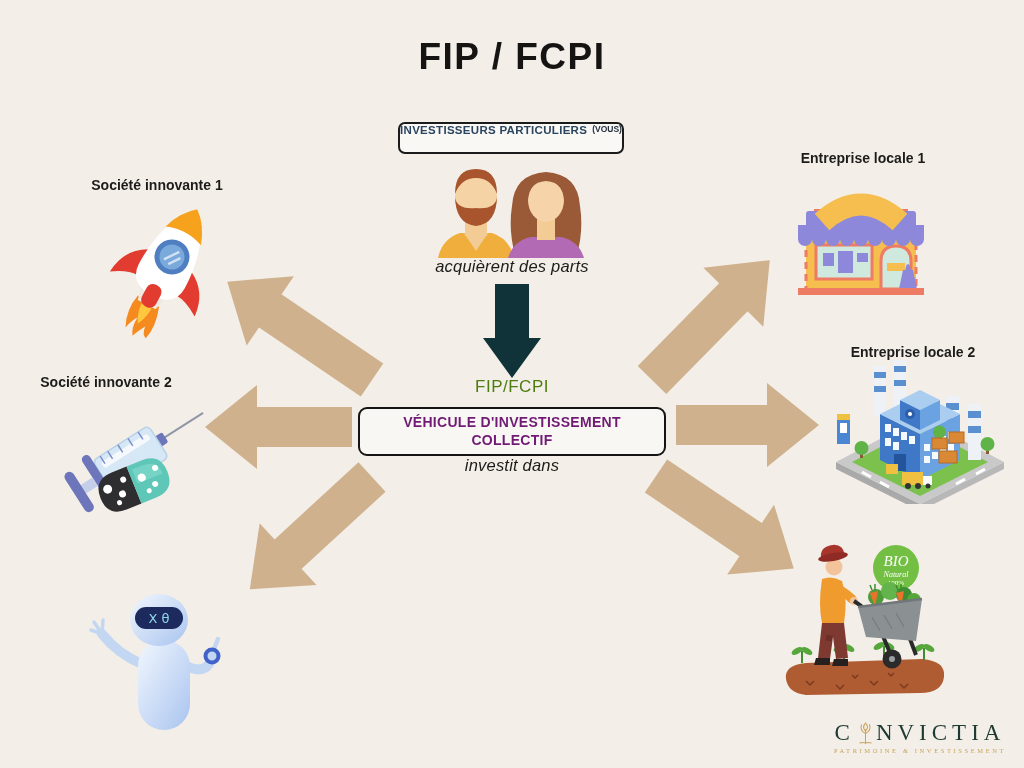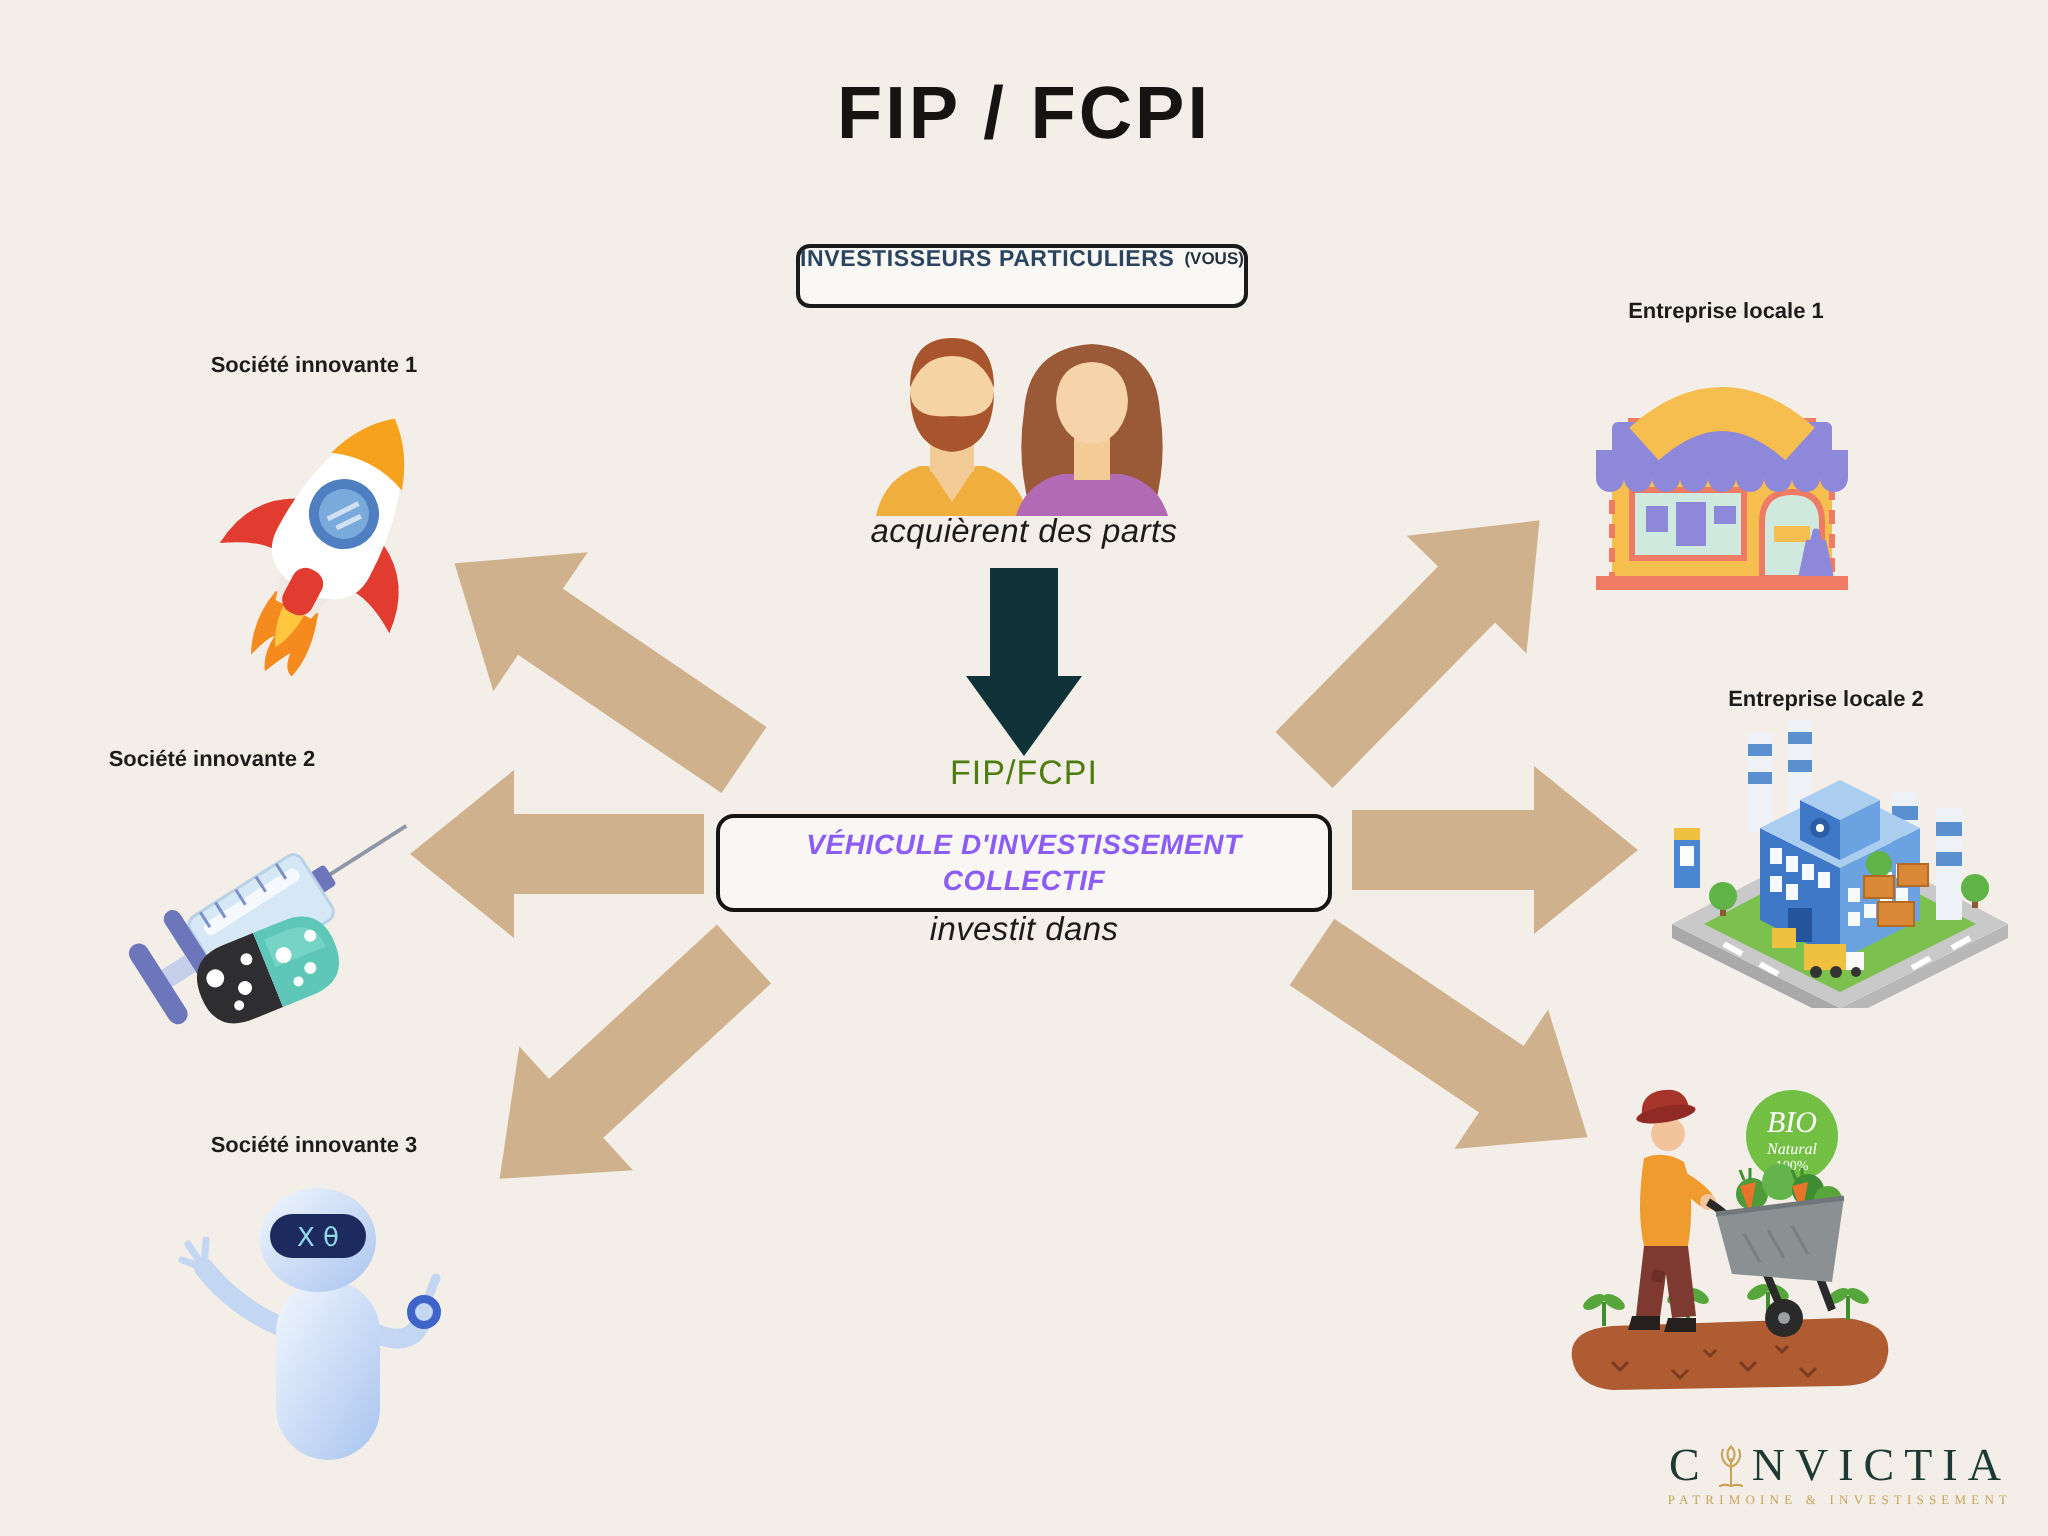--- a/index.html
+++ b/index.html
@@ -30,26 +30,26 @@
     position:absolute; left:0; right:0; top:377px; text-align:center;
     font-size:17px; font-weight:500; color:#4d7c0f; letter-spacing:.5px;
   }
   .vehicle-box{
     position:absolute; left:358px; top:407px; width:304px;
     border:2px solid #141414; border-radius:9px;
     background:rgba(255,255,255,.5);
     padding:4px 0 5px 0; text-align:center;
   }
   .vehicle-box .line{
-    display:block; font-size:14px; font-weight:700; color:#8b5cf6;
-    letter-spacing:.3px; line-height:1.3;font-style:italic;
+    display:block; font-size:14px; font-weight:700; color:#701a75;
+    letter-spacing:.3px; line-height:1.3;
   }
   .target-label{
     position:absolute; width:220px; text-align:center;
-    font-size:11px; font-weight:600; color:#1d1c1a;
+    font-size:14px; font-weight:600; color:#1d1c1a;
   }
   
   .tan-arrow{position:absolute; height:84px; transform-origin:0 50%;}
   .tan-arrow .shaft{position:absolute; left:0; top:22px; height:40px; background:#cfb18d;}
   .tan-arrow .head{
     position:absolute; top:0; width:0; height:0;
     border-top:42px solid transparent; border-bottom:42px solid transparent;
     border-left:52px solid #cfb18d;
   }
   
@@ -131,21 +131,20 @@
     <div class="shaft" style="width:95px"></div>
       <div class="head" style="left:91px"></div>
   </div>
   <div class="tan-arrow" style="left:656px;top:434px;width:166px;transform:rotate(33.9deg)">
     <div class="shaft" style="width:118px"></div>
       <div class="head" style="left:114px"></div>
   </div>
 
   <div class="target-label" style="left:47px;top:177px">Société innovante 1</div>
   <div class="target-label" style="left:-4px;top:374px">Société innovante 2</div>
-  <div class="target-label" style="left:47px;top:567px">Société innovante 3</div>
 
   <div class="target-label" style="left:753px;top:150px">Entreprise locale 1</div>
   <div class="target-label" style="left:803px;top:344px">Entreprise locale 2</div>
 
   <svg class="abs" style="left:104px;top:197px" width="120" height="152" viewBox="0 0 120 152">
     <g transform="rotate(28 60 75)">
       <path d="M48,108 Q44,126 52,142 Q55,131 58,128 Q57,139 62,146 Q66,137 69,132 Q70,141 75,142 Q79,128 72,108 Z" fill="#f58a1f"></path>
       <path d="M55,108 Q54,122 61,133 Q67,122 66,108 Z" fill="#ffc640"></path>
       <path d="M36,62 Q14,73 12,100 Q27,90 38,90 Z" fill="#e23b30"></path>
       <path d="M84,62 Q106,73 108,100 Q93,90 82,90 Z" fill="#e23b30"></path>

